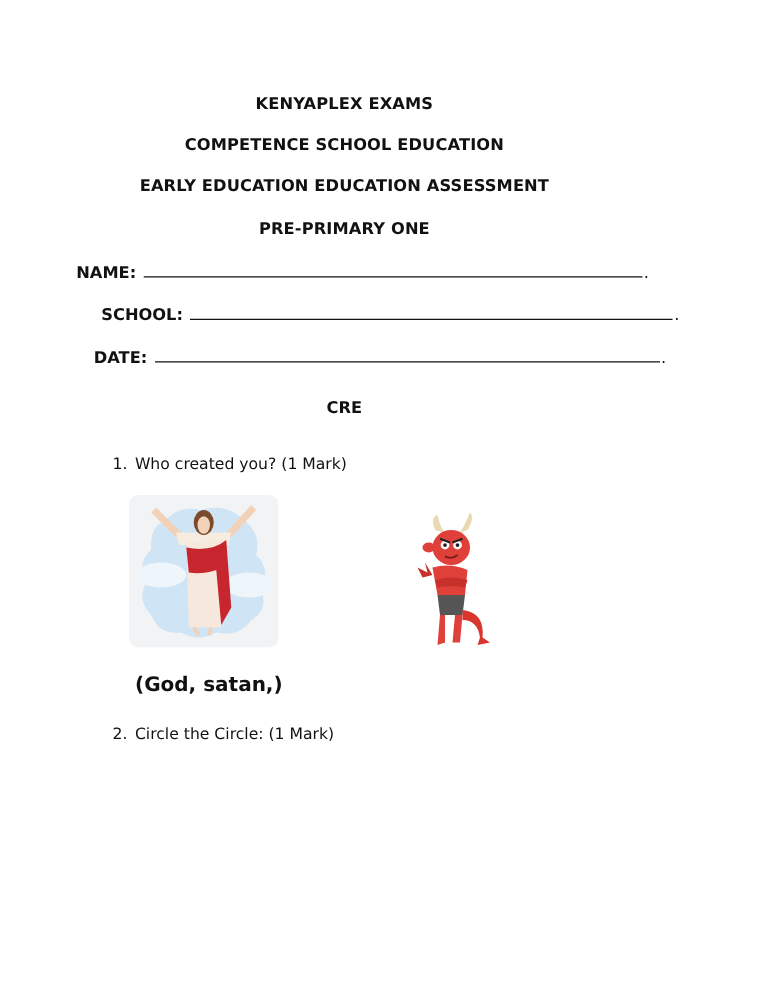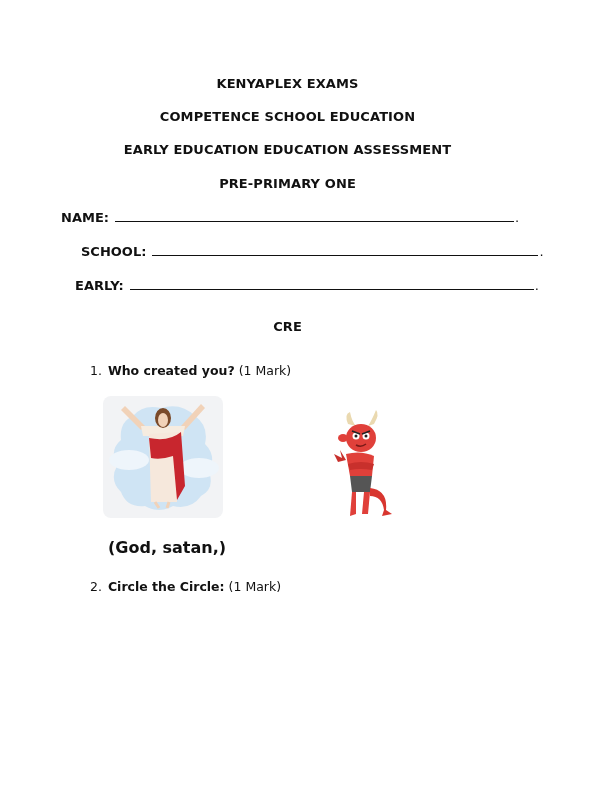--- a/index.html
+++ b/index.html
@@ -1,46 +1,46 @@
 <!DOCTYPE html>
 <html><head>
   <meta charset="utf-8">
   <style>
     html, body { margin: 0; padding: 0; background: #ffffff; }
     body { width: 612px; height: 792px; position: relative; overflow: hidden;
            font-family: "DejaVu Sans", sans-serif; color: #111; }
-    .center { position: absolute; left: 12px; width: 551px; text-align: center;
+    .center { position: absolute; left: 0; width: 551px; text-align: center;
               font-weight: bold; font-size: 13px; letter-spacing: 0.1px; }
     .field { position: absolute; font-weight: bold; font-size: 13px; white-space: nowrap; }
     .field .line { display: inline-block; border-bottom: 1.4px solid #111; height: 12px;
                    vertical-align: baseline; margin-left: 6px; }
     .field .dot { display: inline-block; margin-left: 1px; font-weight: normal; }
     .q { position: absolute; font-size: 12.5px; white-space: nowrap; }
     .q .num { font-weight: normal; margin-right: 6px; }
-    .q .text { font-weight: bold; }
+    .q .text { font-weight: normal; }
     .q .marks { font-weight: normal; margin-left: 4px; margin-top: 40px; }
     .img { position: absolute; }
     .answers { position: absolute; font-weight: bold; font-size: 16px; }
   </style>
 </head>
 <body>
 
 <div class="center" style="top:76px;">KENYAPLEX EXAMS</div>
 <div class="center" style="top:109px;">COMPETENCE SCHOOL EDUCATION</div>
 <div class="center" style="top:142px;">EARLY EDUCATION EDUCATION ASSESSMENT</div>
 <div class="center" style="top:176px;">PRE-PRIMARY ONE</div>
 
 <div class="field" style="left:61px; top:209px;">
   <span>NAME:</span><span class="line" style="width:399px;"></span><span class="dot">.</span>
 </div>
 <div class="field" style="left:68px; top:243px;margin-left:13px;">
   <span>SCHOOL:</span><span class="line" style="width:386px;"></span><span class="dot">.</span>
 </div>
 <div class="field" style="left:75px; top:277px;">
-  <span>EARLY:</span><span class="line" style="width:404px;"></span><span class="dot">.</span>
+  <span>DATE:</span><span class="line" style="width:404px;"></span><span class="dot">.</span>
 </div>
 
 <div class="center" style="top:319px;">CRE</div>
 
 <div class="q" style="left:90px; top:363px;">
   <span class="num">1.</span><span class="text">Who created you?</span><span class="marks">(1 Mark)</span>
 </div>
 
 <div class="img" style="left:103px; top:396px; width:120px; height:122px;">
   <svg width="120" height="122" viewBox="0 0 120 122">

